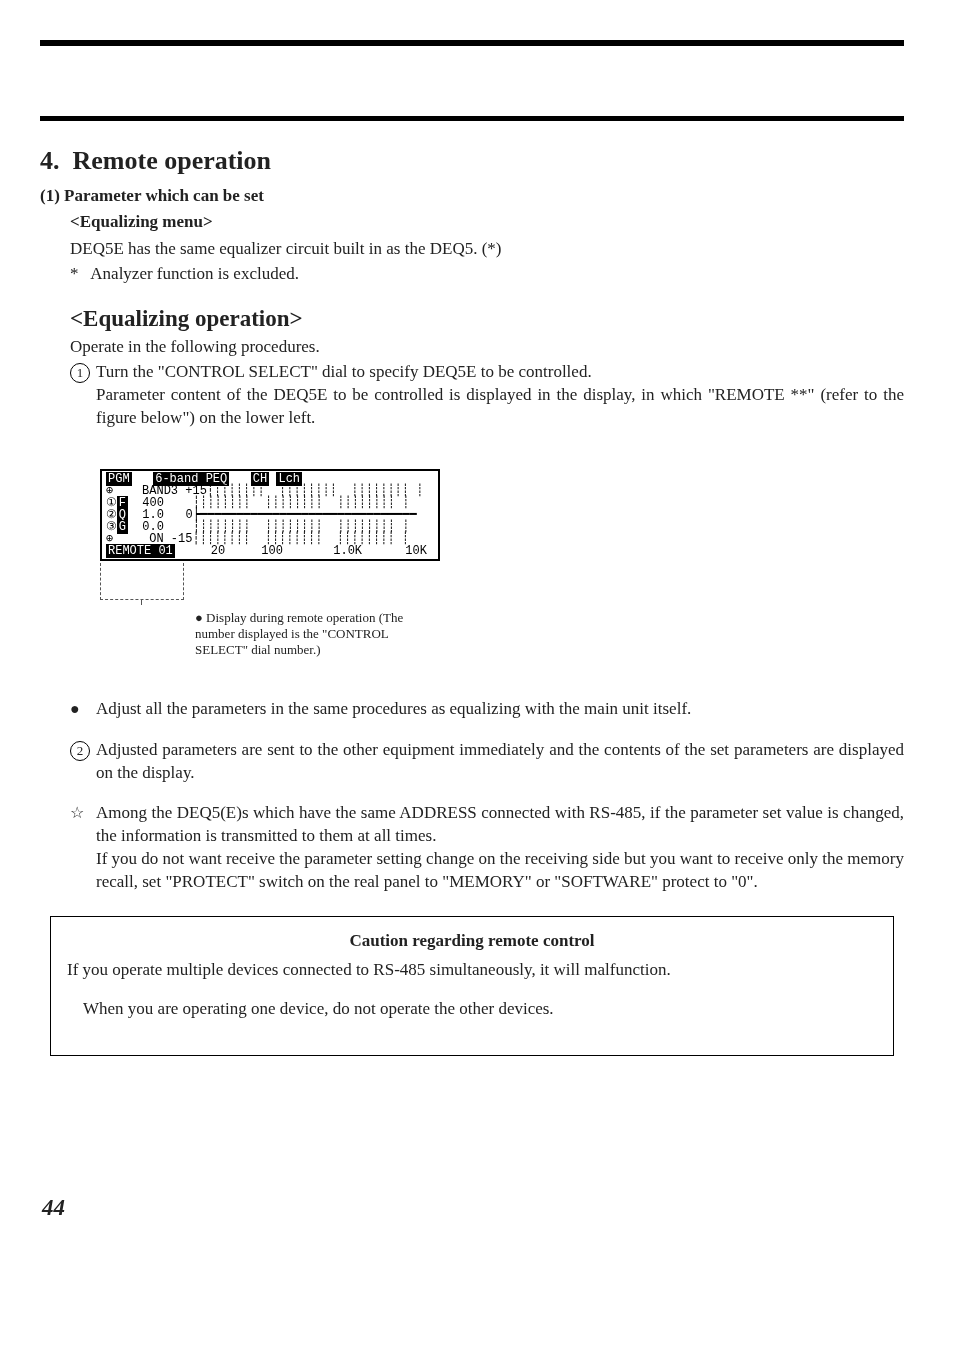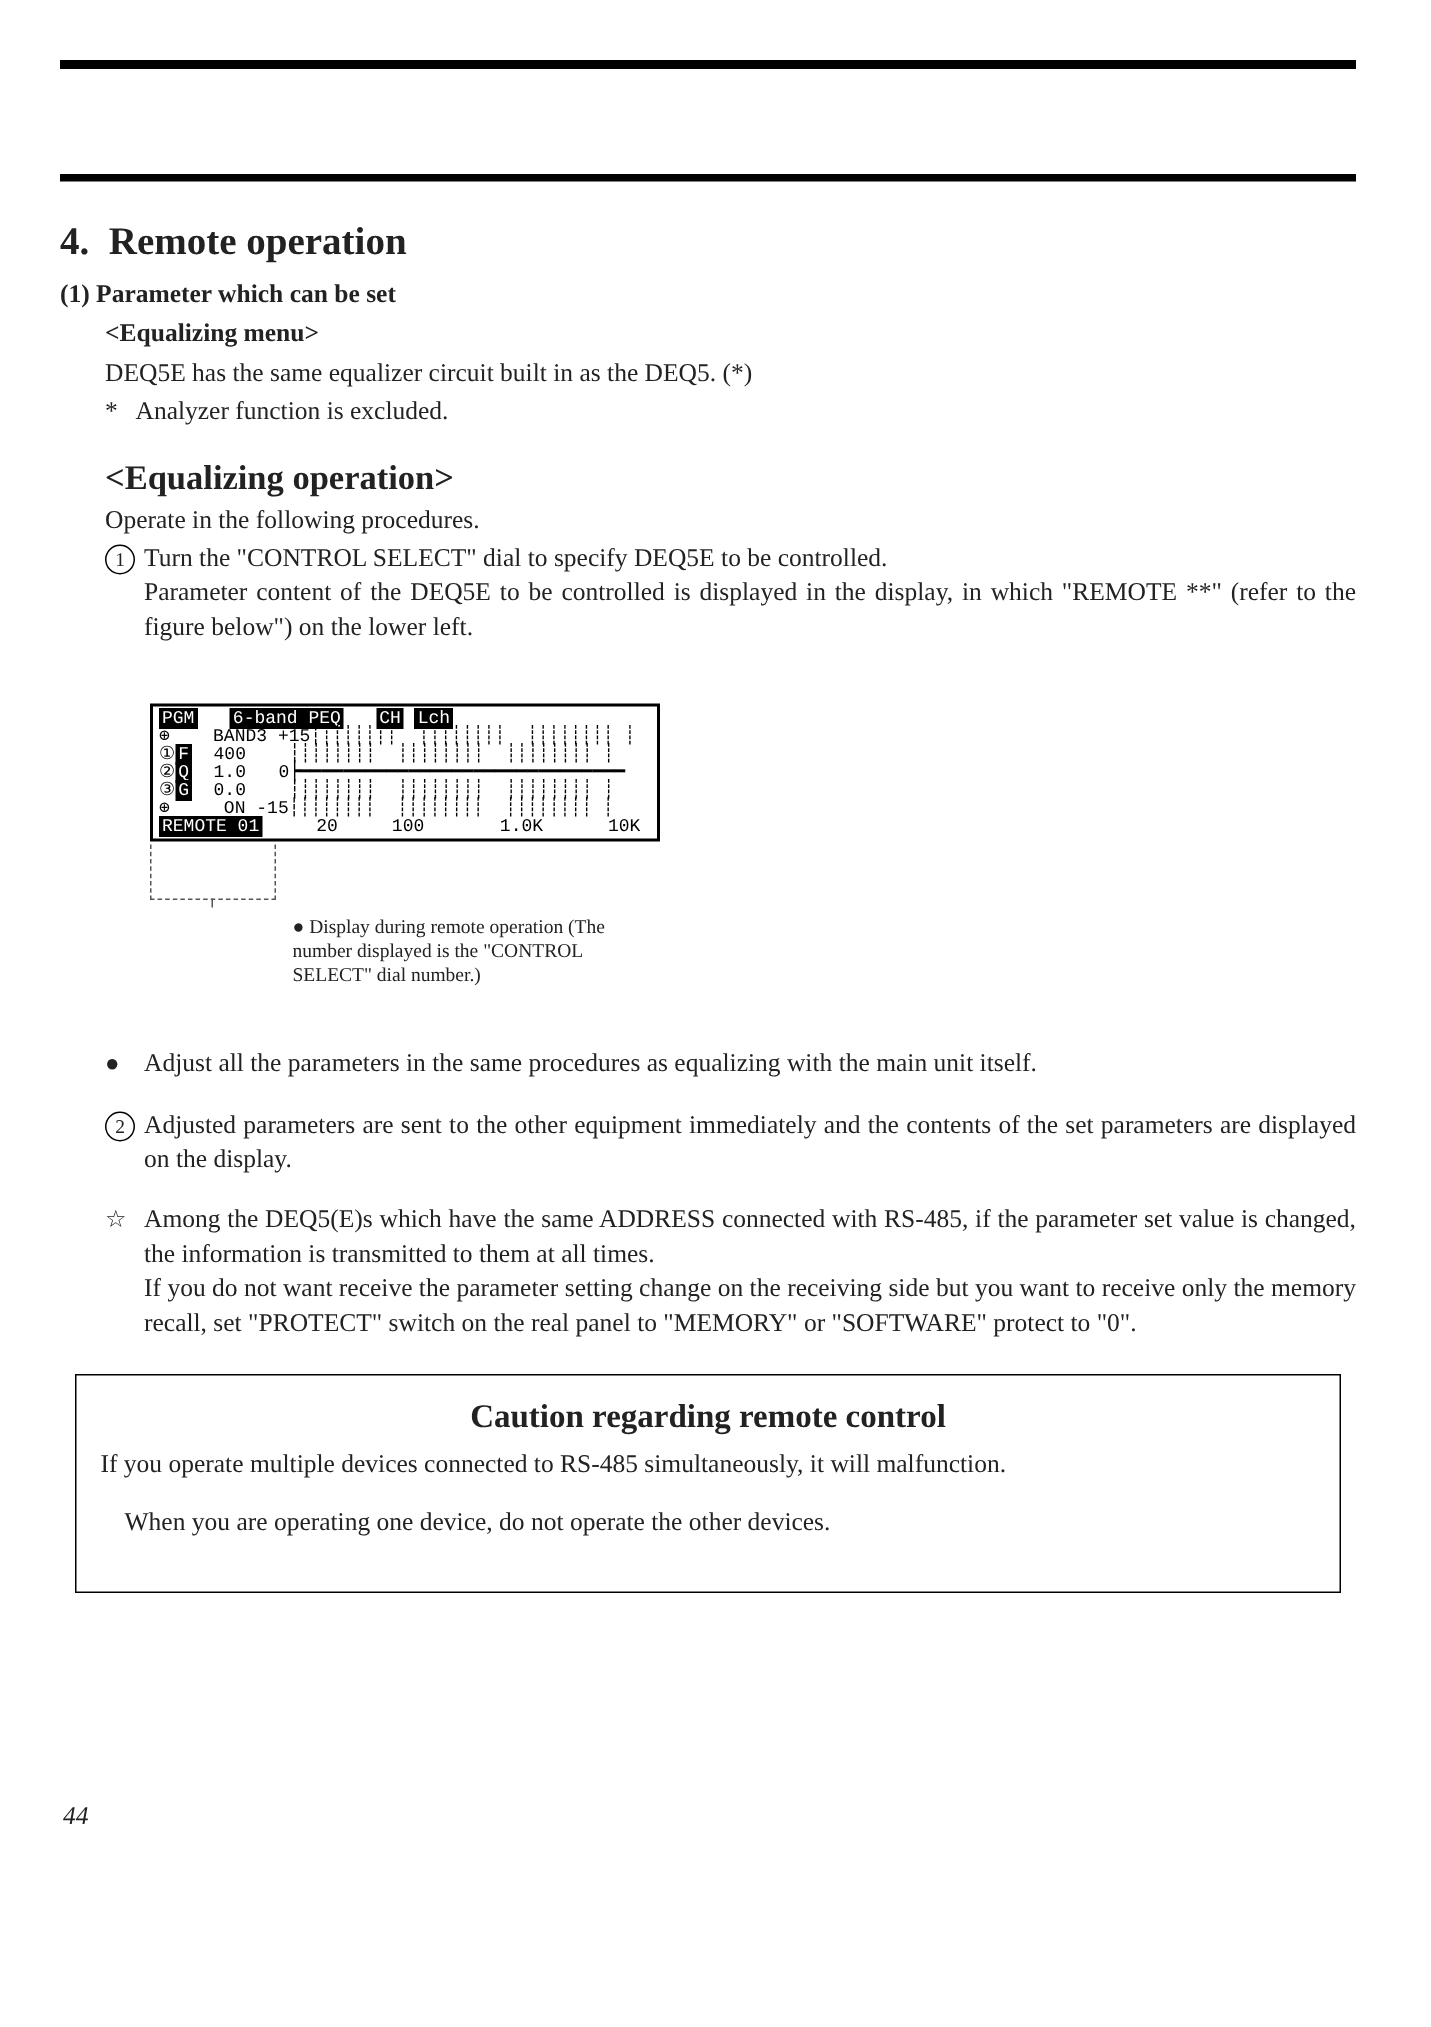--- a/index.html
+++ b/index.html
@@ -98,30 +98,30 @@
     margin: 10px 0 0 95px;
   }
   .caution-box {
     border: 1px solid #000;
     margin: 22px 10px 0 10px;
     padding: 14px 16px 18px 16px;
   }
   .caution-title {
     font-weight: bold;
     text-align: center;
-    font-size: 22px;
+    font-size: 17px;
     margin-bottom: 8px;
   }
   .page-num {
     position: absolute;
     left: 42px;
     bottom: 130px;
     font-style: italic;
-    font-weight: normal;
-    font-size: 17px;
+    font-weight: bold;
+    font-size: 23px;
   }
   .li-row {
     display: flex;
     font-size: 17px;
     line-height: 1.35;
     margin: 2px 0;
   }
   .li-row .marker { flex: 0 0 26px; }
   .li-row .txt { flex: 1; text-align: justify; }
   .spaced { margin-top: 18px; }

